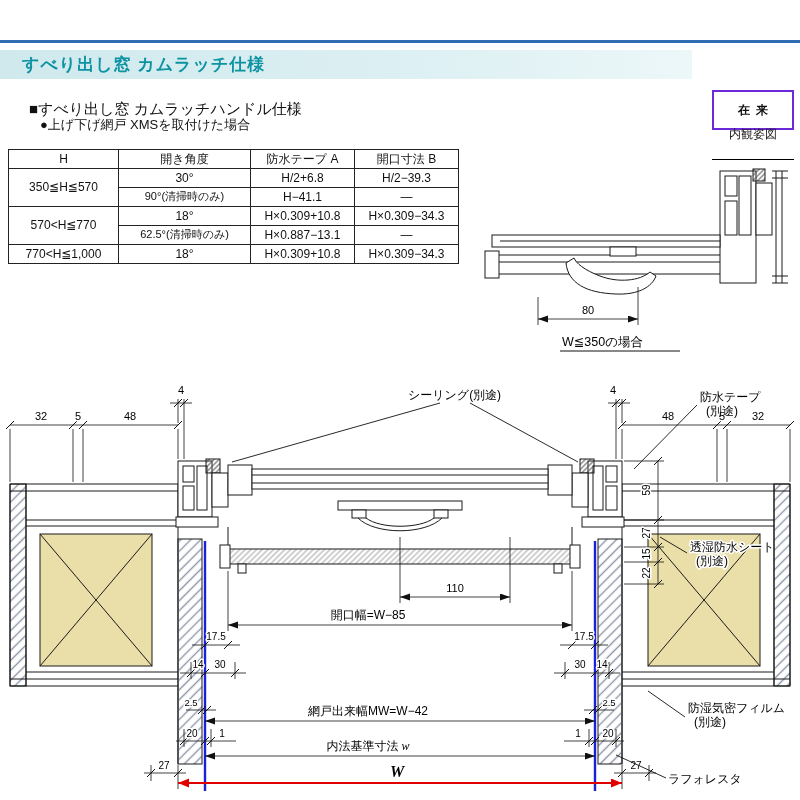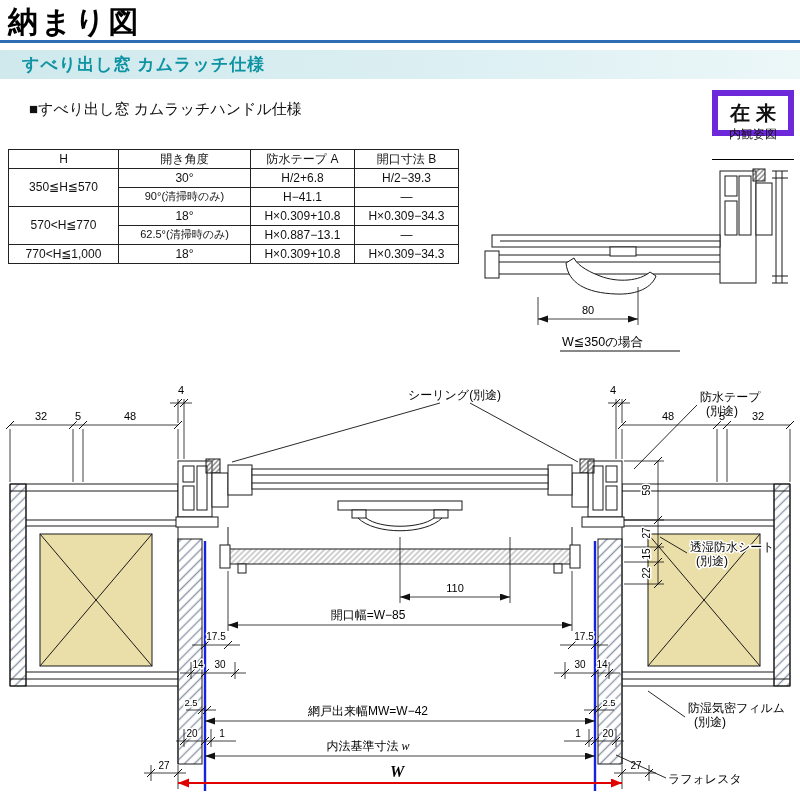--- a/index.html
+++ b/index.html
@@ -3,27 +3,27 @@
 <meta charset="utf-8">
 <style>
   * { margin:0; padding:0; box-sizing:border-box; }
   html,body { background:#fff; }
   body { width:800px; height:800px; font-family:"Liberation Sans",sans-serif; color:#111; }
   #page { position:relative; width:800px; height:800px; overflow:hidden; background:#fff; }
 
   .page-title { position:absolute; left:8px; top:2px; font-size:30px; font-weight:bold; letter-spacing:3px; color:#000; }
   .title-rule { position:absolute; left:0; top:40px; width:800px; height:3px; background:#2e6db4; }
 
-  .banner { position:absolute; left:0; top:50px; width:800px; height:29px; background:linear-gradient(to right,#cfe9ed 0%,#ddf0f3 60%,#ecf7f8 100%); display:flex; align-items:center; padding-left:22px; }
+  .banner { position:absolute; left:0; top:50px; width:692px; height:29px; background:linear-gradient(to right,#cfe9ed 0%,#ddf0f3 60%,#ecf7f8 100%); display:flex; align-items:center; padding-left:22px; }
   .banner span { color:#0e93a2; font-size:17px; font-weight:bold; letter-spacing:1px; }
 
   .subhead { position:absolute; left:29px; top:92px; font-size:15px; font-weight:normal;margin-top:8px; }
   .note { position:absolute; left:40px; top:116px; font-size:13px; }
 
-  .frame-box { position:absolute; left:712px; top:90px; width:82px; height:46px; border:6px solid #6d28d9; display:flex; align-items:center; justify-content:center; font-size:20px; font-weight:bold; letter-spacing:6px; text-indent:6px; }
+  .frame-box { position:absolute; left:712px; top:90px; width:82px; height:40px; border:2px solid #6d28d9; display:flex; align-items:center; justify-content:center; font-size:12px; font-weight:bold; letter-spacing:6px; text-indent:6px; }
   .view-label { position:absolute; left:712px; top:126px; width:82px; font-size:12px; text-align:center; padding-bottom:16px; border-bottom:1.5px solid #000; }
 
   .spec-table { position:absolute; left:8px; top:149px; border-collapse:collapse; font-size:12px; background:#fff; }
   .spec-table th, .spec-table td { border:1px solid #222; text-align:center; padding:0 4px; height:19px; line-height:1.05; font-weight:normal; white-space:nowrap; }
   .spec-table .small { font-size:11px;margin-top:12px; }
 
   svg { position:absolute; }
   #mini-drawing { left:470px; top:158px; }
   #main-drawing { left:0; top:378px; }
   svg text { fill:#000; font-family:"Liberation Sans",sans-serif; }
@@ -50,28 +50,28 @@
       <path d="M0,0 L10,3.5 L0,7 Z" fill="#111"></path>
     </marker>
     <marker id="arrRed" markerUnits="userSpaceOnUse" markerWidth="13" markerHeight="10" refX="11" refY="4.5" orient="auto-start-reverse">
       <path d="M0,0 L11,4.5 L0,9 Z" fill="#e00000"></path>
     </marker>
   </defs>
 </svg>
 
 <div id="page">
 
-  <h1 class="page-title">納まり図</h1>
   <div class="title-rule"></div>
 
   <div class="banner">
     <span>すべり出し窓 カムラッチ仕様</span>
   </div>
 
   <div class="subhead">■すべり出し窓 カムラッチハンドル仕様</div>
+  <div class="note">●上げ下げ網戸 XMSを取付けた場合</div>
 
   <div class="frame-box">在来</div>
   <div class="view-label">内観姿図</div>
 
   <table class="spec-table">
     <colgroup>
         <col style="width:110px">
         <col style="width:132px">
         <col style="width:104px">
         <col style="width:104px">

